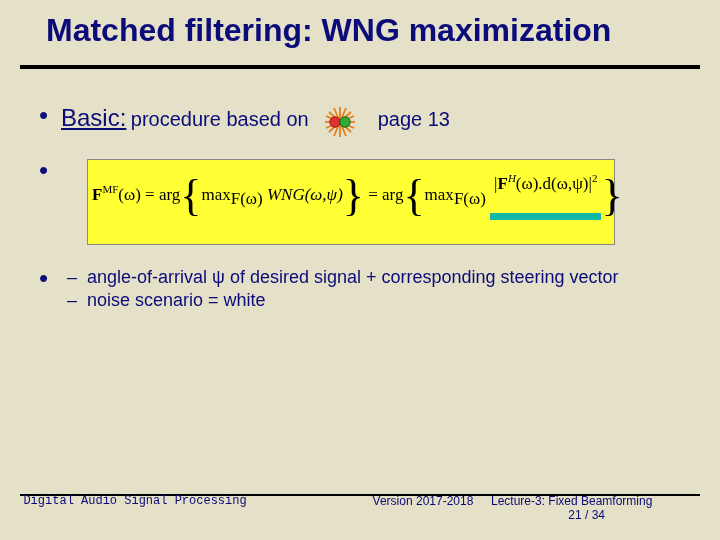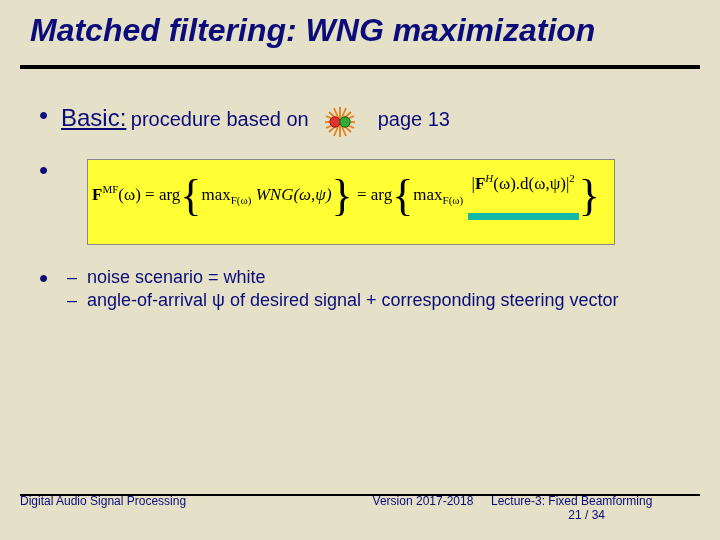--- a/index.html
+++ b/index.html
@@ -11,22 +11,21 @@
     font-family: Arial, Helvetica, sans-serif;
   }
   .slide {
     position: relative;
     width: 720px;
     height: 540px;
     background: #e5e0c8;
     box-sizing: border-box;
   }
   .title-wrap {
-    padding: 12px 30px 6px 30px;
-    font-style: italic;
+    padding: 12px 30px 6px 46px;
   }
   .title {
     font-size: 32px;
     font-weight: bold;
     color: #0b0b7a;
   }
   .hr-top {
     height: 4px;
     background: #000;
     margin: 10px 20px 0 20px;
@@ -77,21 +76,21 @@
     border: 1px solid #888;
     padding: 12px 4px 24px 4px;
     box-sizing: border-box;
   }
   .eq {
     font-family: "Times New Roman", serif;
     font-size: 17px;
     color: #000;
     white-space: nowrap;
   }
-  .eq .sub { font-size: 11px; vertical-align: sub; }
+  .eq .sub { font-size: 17px; vertical-align: sub; }
   .eq .sup { font-size: 11px; vertical-align: super; }
   .frac {
     display: inline-block;
     vertical-align: middle;
     text-align: center;
   }
   .frac .num {
     display: block;
     border-bottom: 7px solid #14b8a6;
     padding: 0 4px 20px 4px;
@@ -133,21 +132,21 @@
     right: 20px;
     display: flex;
     justify-content: space-between;
     font-size: 12px;
     color: #0b0b7a;
   }
   .footer .left, .footer .mid, .footer .right, .footer .pageno {
     white-space: nowrap;
   }
   .footer .mid { text-align: right; flex: 1; }
-  .footer .left { flex: 1; text-align: left; }
+  .footer .left { flex: 1; text-align: right; font-family: Liberation Mono, monospace; }
   .footer .row-right { flex: 1; text-align: center; }
   .hr-bottom-wrap {
     position: absolute;
     bottom: 44px;
     left: 0; right: 0;
   }
   .sun {
     display: inline-block;
     vertical-align: middle;
     margin: 0 14px 0 8px;
@@ -201,22 +200,22 @@
               <span class="num">
                 <span>|</span><b>F</b><span class="sup"><i>H</i></span><span>(ω).d(ω,ψ)</span><span>|</span><span class="sup">2</span>
               </span>
             </span><span class="brace">}</span>
           </span>
         </div>
       </li>
 
       <li>
         <ul class="bul2">
+          <li>angle-of-arrival ψ of desired signal + corresponding steering vector</li>
           <li>noise scenario = white</li>
-          <li>angle-of-arrival ψ of desired signal + corresponding steering vector</li>
         </ul>
       </li>
 
     </ul>
   </div>
 
   <div class="hr-bottom-wrap">
     <div class="hr-bot"></div>
   </div>
 

